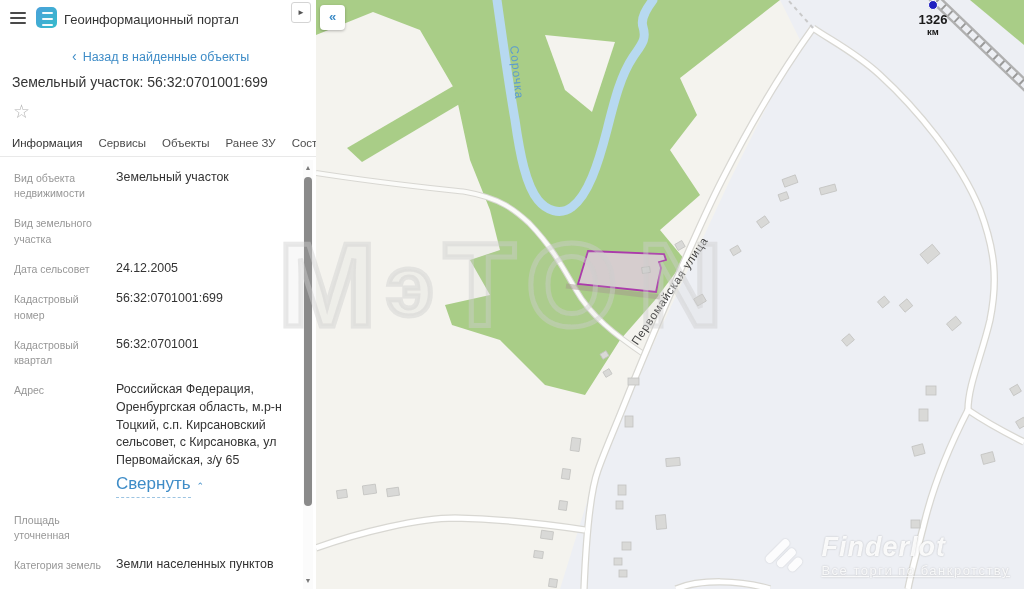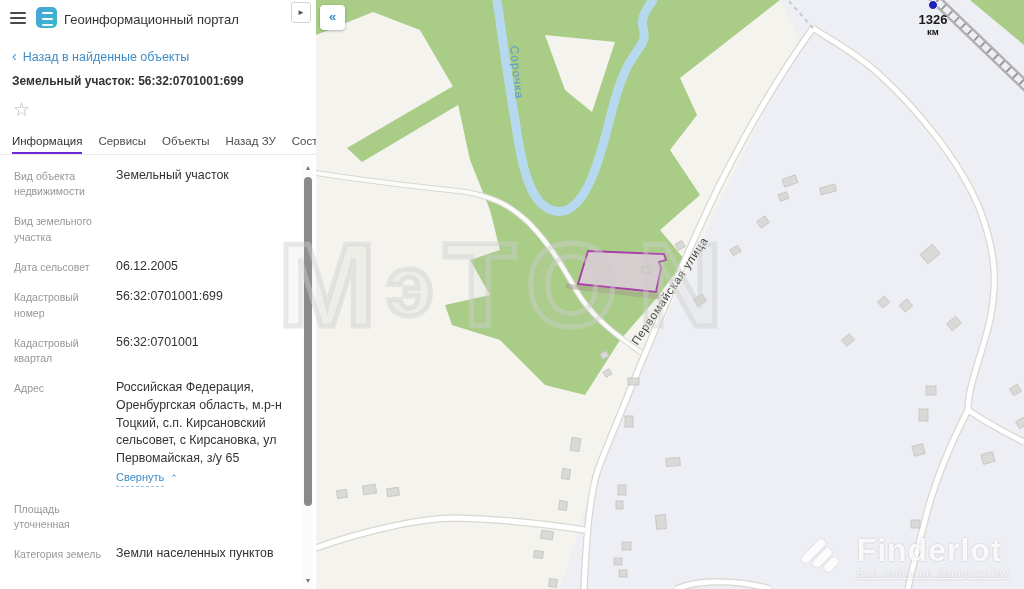--- a/index.html
+++ b/index.html
@@ -10,36 +10,36 @@
   
   .panel { position:absolute; left:0; top:0; width:316px; height:589px; background:#fff; z-index:2; }
   .panel-header { position:relative; height:40px; }
   .hamburger { position:absolute; left:10px; top:12px; width:16px; height:12px; cursor:pointer; }
   .hamburger i { display:block; height:2px; background:#4a4a4a; margin-bottom:3px; border-radius:1px; }
   .logo { position:absolute; left:36px; top:7px; width:21px; height:21px; border-radius:5px;
           background:linear-gradient(135deg,#4aa0da,#35bccb); }
   .logo i { display:block; height:2px; background:#fff; border-radius:1px; margin:4px 4px 0 6px; opacity:.95; }
   .logo i:first-child { margin-top:5px; }
   .app-title { position:absolute; left:64px; top:12px; font-size:13px; color:#333; }
-  .back-row { padding:8px 0 0 12px; font-size:12.5px; color:#3e8cc7; cursor:pointer; }
+  .back-row { padding:8px 0 0 28px; font-size:12.5px; color:#3e8cc7; cursor:pointer;margin-left:44px; }
   .back-row .chev { font-size:14px; margin-right:6px; }
-  .page-title { padding:10px 14px 0 12px; font-size:12px; font-weight:700; color:#333; }
+  .page-title { padding:10px 14px 0 12px; font-size:14px; font-weight:400; color:#333; }
   .star-btn { margin:12px 0 0 13px; font-size:19px; color:#b3b3b3; line-height:1; cursor:pointer; width:22px; }
   .tabs { position:relative; margin-top:10px; height:26px; border-bottom:1px solid #e9e9e9;
           display:flex; gap:16px; padding:0 26px 0 12px; overflow:hidden; white-space:nowrap; }
   .tab { font-size:11.5px; color:#4d4d4d; padding-top:6px; height:26px; cursor:pointer; }
-  .tab.active { color:#333; border-bottom:3px solid #6d28d9; }
+  .tab.active { color:#333; border-bottom:1px solid #6d28d9; }
   .tabs-more { position:absolute; right:5px; top:2px; width:20px; height:21px; border:1px solid #d4d4d4;
                border-radius:3px; background:#fff; font-size:8px; color:#555; text-align:center;
                line-height:20px; cursor:pointer; }
   .fields { padding:12px 24px 0 14px; }
   .frow { display:flex; margin-bottom:13px; }
   .flabel { width:92px; min-width:92px; font-size:10.5px; color:#979797; line-height:1.45; padding-top:2px; }
   .fvalue { margin-left:10px; width:190px; font-size:12.4px; color:#333; line-height:1.42; }
-  .collapse-link { display:inline-block; margin-top:3px; font-size:11px; color:#3e8cc7;
+  .collapse-link { display:inline-block; margin-top:3px; font-size:17px; color:#3e8cc7;
                    border-bottom:1px dashed #9cc4e2; cursor:pointer; }
   .collapse-chev { color:#3e8cc7; font-size:9px; margin-left:6px; border-bottom:none; }
 
   
   .pscroll { position:absolute; right:3px; top:160px; bottom:0; width:10px; background:#fbfbfb; }
   .pscroll .arr { position:absolute; left:0; width:10px; height:12px; font-size:7px; color:#7a7a7a;
                   text-align:center; line-height:12px; cursor:pointer; }
   .pscroll .arr.up { top:2px; } .pscroll .arr.down { bottom:2px; }
   .pscroll .thumb { position:absolute; left:1px; top:17px; width:8px; height:329px;
                     background:#8a8a8a; border-radius:4px; cursor:pointer; }
@@ -61,23 +61,23 @@
 
   
   .wm-brand { position:absolute; right:14px; bottom:10px; z-index:6; pointer-events:none;
               display:flex; align-items:center; gap:9px; opacity:.95; }
   .wm-logo { width:42px; height:46px; position:relative; transform:rotate(-45deg); }
   .wm-logo i { position:absolute; left:0; height:8px; border-radius:4px; background:rgba(255,255,255,.9);
                box-shadow:0 0 2px rgba(160,160,160,.5); }
   .wm-logo i:nth-child(1){ top:6px;  width:30px; }
   .wm-logo i:nth-child(2){ top:17px; width:23px; left:5px; }
   .wm-logo i:nth-child(3){ top:28px; width:16px; left:10px; }
-  .wm-name { font-size:32px; font-weight:700; color:rgba(255,255,255,.92); letter-spacing:1px;
-             text-shadow:0 0 2px rgba(150,150,150,.65); line-height:1; }
-  .wm-tagline { margin-top:2px; font-size:10px; color:rgba(255,255,255,.85); letter-spacing:1.5px;
+  .wm-name { font-size:27px; font-weight:700; color:rgba(255,255,255,.92); letter-spacing:1px;
+             text-shadow:0 0 2px rgba(150,150,150,.65); line-height:1;font-style:italic; }
+  .wm-tagline { margin-top:2px; font-size:13px; color:rgba(255,255,255,.85); letter-spacing:1.5px;
                 text-shadow:0 0 2px rgba(150,150,150,.6);text-decoration:underline; }
 </style>
 </head>
 <body>
 
 <div id="app">
 
   <div class="panel">
     <div class="panel-header">
       <div class="hamburger">
@@ -95,36 +95,36 @@
     <div class="back-row">
       <span class="chev">‹</span><span>Назад в найденные объекты</span>
     </div>
     <div class="page-title">Земельный участок: 56:32:0701001:699</div>
     <div class="star-btn">☆</div>
 
     <div class="tabs" id="tabbar">
         <div class="tab active">Информация</div>
         <div class="tab">Сервисы</div>
         <div class="tab">Объекты</div>
-        <div class="tab">Назад ЗУ</div>
+        <div class="tab">Ранее ЗУ</div>
         <div class="tab">Состав</div>
       </div>
     <div class="tabs-more">►</div>
 
     <div class="fields" id="fields">
         <div class="frow">
           <div class="flabel">Вид объекта недвижимости</div>
           <div class="fvalue"><span>Земельный участок</span></div>
         </div>
         <div class="frow">
           <div class="flabel">Вид земельного участка</div>
         </div>
         <div class="frow">
           <div class="flabel">Дата сельсовет</div>
-          <div class="fvalue"><span>06.12.2005</span></div>
+          <div class="fvalue"><span>24.12.2005</span></div>
         </div>
         <div class="frow">
           <div class="flabel">Кадастровый номер</div>
           <div class="fvalue"><span>56:32:0701001:699</span></div>
         </div>
         <div class="frow">
           <div class="flabel">Кадастровый квартал</div>
           <div class="fvalue"><span>56:32:0701001</span></div>
         </div>
         <div class="frow">

